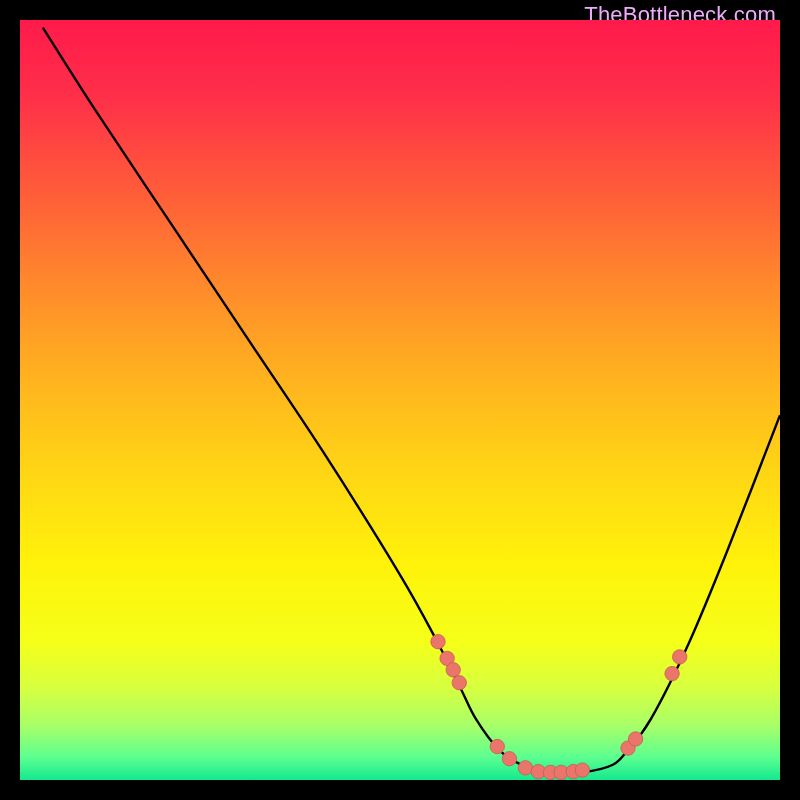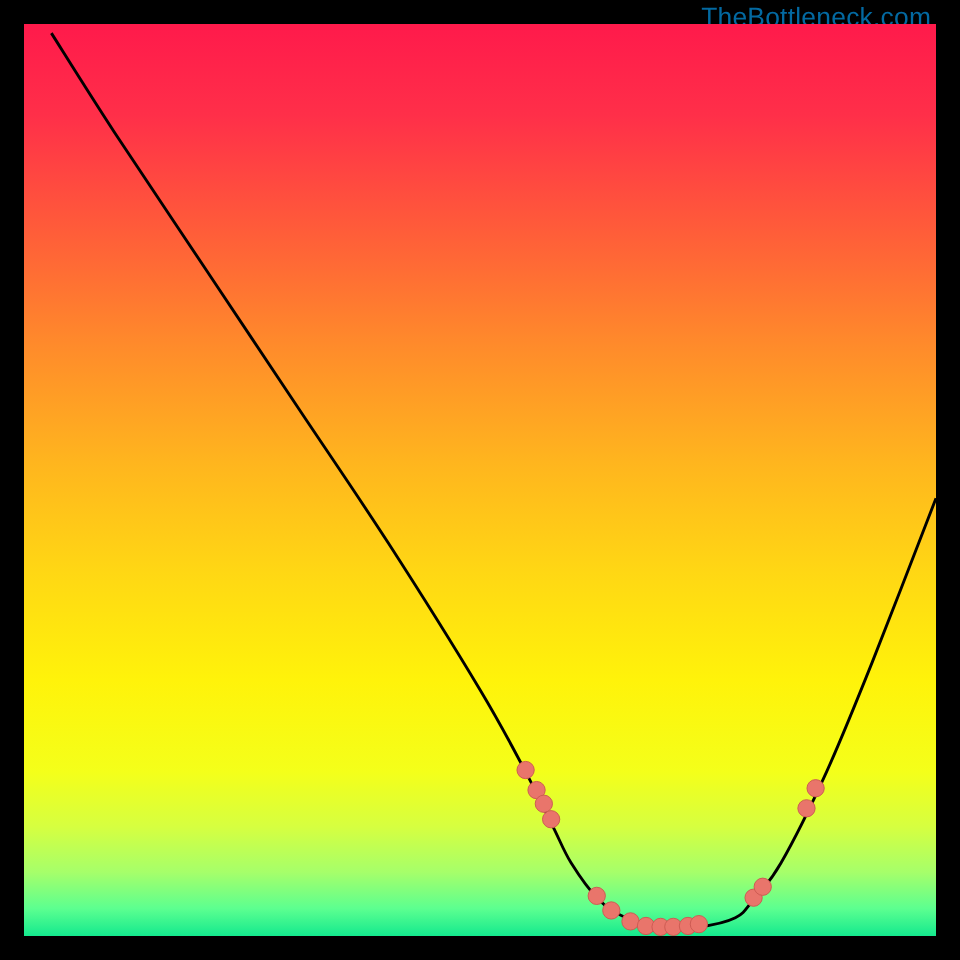--- a/index.html
+++ b/index.html
@@ -23,21 +23,21 @@
     position: absolute;
     left: 0;
     top: 0;
     width: 760px;
     height: 760px;
   }
   .watermark {
     position: absolute;
     top: 2px;
     right: 24px;
-    color: #0369a1;
+    color: #f0abfc;
     font-size: 22px;
     font-weight: 500;
     letter-spacing: 0.2px;
   }
   svg { display: block; }
 </style>
 </head>
 <body>
 
 <div class="watermark">TheBottleneck.com</div>

